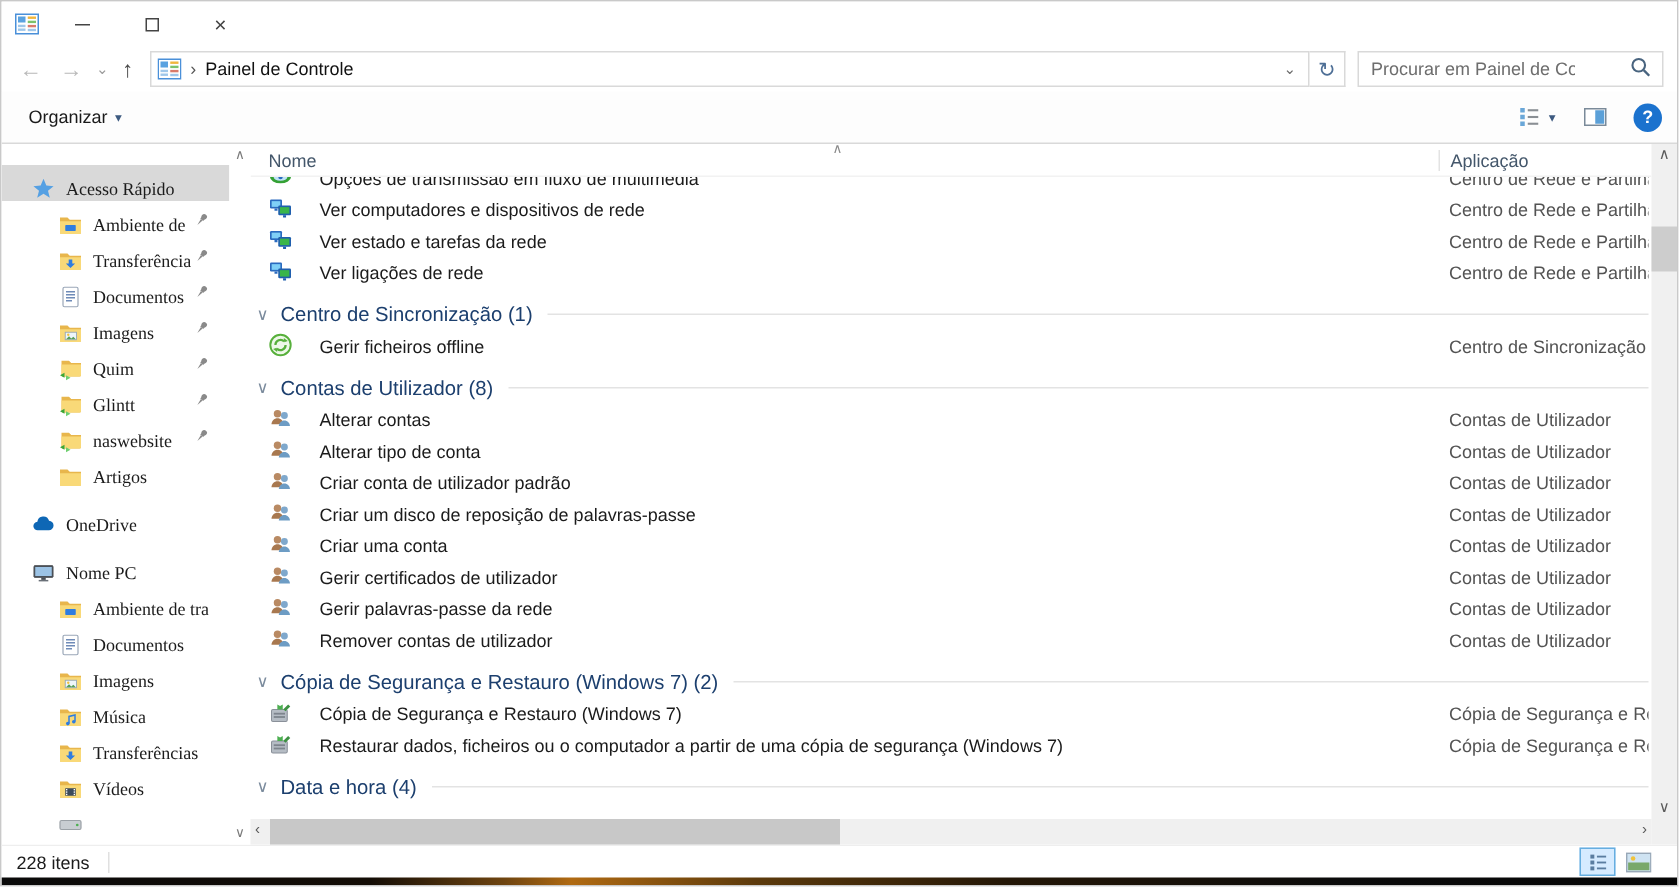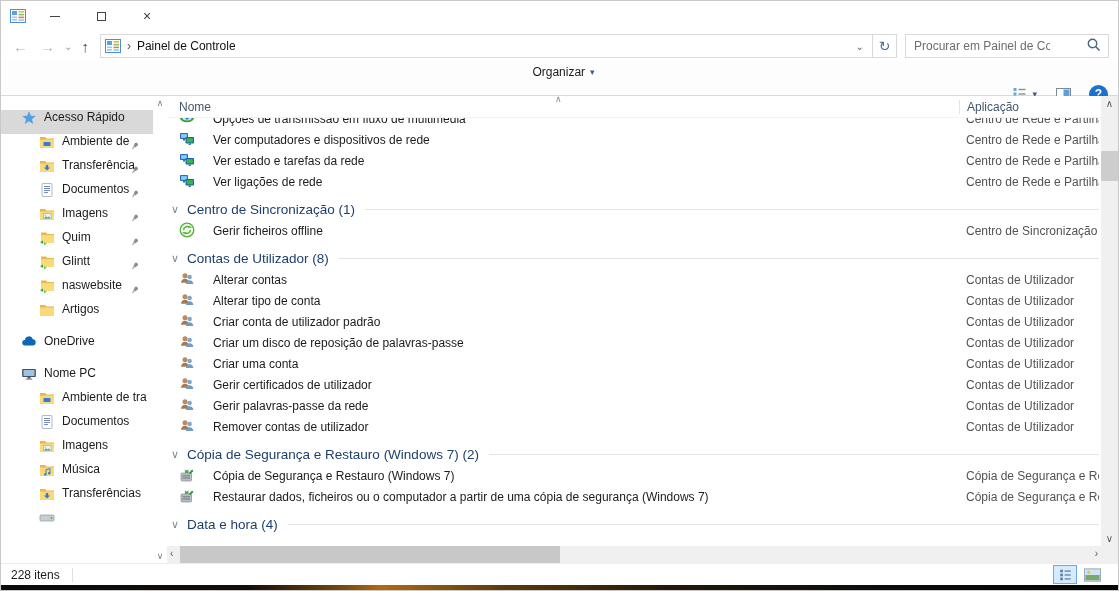--- a/index.html
+++ b/index.html
@@ -22,31 +22,31 @@
   .addr .cpico{width:16px;height:16px;margin:0 4px 0 4px;flex:0 0 16px;}
   .addr .bsep{color:#555;font-size:12px;padding:0 6px 0 2px;}
   .addr .crumb{color:#111;white-space:nowrap;flex:1;}
   .addr .histchev{font-size:10px;color:#6a6a6a;padding:0 8px;}
   .refr{height:24px;width:24px;border:1px solid #d9d9d9;border-left:none;display:flex;align-items:center;justify-content:center;color:#4e6f96;font-size:14px;}
   .srch{height:24px;width:204px;border:1px solid #d9d9d9;margin:0 9px 0 8px;display:flex;align-items:center;background:#fff;gap:34px;}
   .srch input{border:none;outline:none;flex:1;font-family:inherit;font-size:12px;color:#333;padding:0 2px 0 8px;min-width:0;}
   .srch input::placeholder{color:#6d6d6d;opacity:1;}
   .srch .mag{flex:0 0 16px;margin-right:6px;}
   
-  .toolbar{height:35px;display:flex;align-items:center;background:#fdfdfd;border-bottom:1px solid #d9d9d9;flex-direction:column;}
+  .toolbar{height:35px;display:flex;align-items:center;background:#fdfdfd;border-bottom:1px solid #d9d9d9;}
   .orgbtn{display:flex;align-items:center;padding:4px 10px;margin-left:8px;color:#1a1a1a;}
   .orgbtn .dn{font-size:9px;color:#3d5a80;margin-left:5px;}
   .tb-right{margin-left:auto;display:flex;align-items:center;margin-right:10px;}
   .tb-ic{display:flex;align-items:center;padding:3px 5px;margin-left:8px;}
   .tb-ic .dn{font-size:9px;color:#3d5a80;margin-left:4px;}
   .helpbtn{width:19px;height:19px;border-radius:50%;background:#1b72ce;color:#fff;display:flex;align-items:center;justify-content:center;font-size:12px;font-weight:bold;margin-left:12px;}
   
   .bodyarea{position:relative;height:467px;background:#fff;}
   .sidebar{position:absolute;left:0;top:0;bottom:0;width:152px;overflow:hidden;padding-top:14px;}
-  .si{height:24px;display:flex;align-items:flex-start;position:relative;white-space:nowrap;}
+  .si{height:24px;display:flex;align-items:flex-end;position:relative;white-space:nowrap;font-family:Liberation Serif, serif;}
   .si .ic{width:16px;height:16px;margin-right:7px;flex:0 0 16px;}
   .si .lbl{overflow:hidden;max-width:86px;text-overflow:clip;}
   .lv0{padding-left:20px;}
   .lv1{padding-left:38px;}
   .si.sel{background:#d9d9d9;}
   .pin{position:absolute;right:13px;top:7px;width:11px;height:11px;}
   .gap8{margin-top:8px;}
   .sidescroll{position:absolute;left:152px;top:0;bottom:0;width:14px;background:#fff;color:#7a7a7a;font-size:9px;text-align:center;}
   .sidescroll .sup{position:absolute;top:2px;left:0;right:0;}
   .sidescroll .sdn{position:absolute;bottom:2px;left:0;right:0;}
@@ -359,20 +359,34 @@
       <div class="si lv1">
         <span class="ic"><svg width="16" height="16" viewBox="0 0 16 16">
               <path d="M1 3h5l1.5 1.5H15V13a1 1 0 0 1-1 1H2a1 1 0 0 1-1-1z" fill="#e8b64c"></path>
               <path d="M1 5.5h14V13a1 1 0 0 1-1 1H2a1 1 0 0 1-1-1z" fill="#f9d978"></path>
               <path d="M6.8 7h2.4v2.6h1.9L8 12.6 4.9 9.6h1.9z" fill="#2f7de0"></path>
             </svg></span>
         <span class="lbl">Transferências</span>
       </div>
       <div class="si lv1">
         <span class="ic"><svg width="16" height="16" viewBox="0 0 16 16">
+              <path d="M1 3h5l1.5 1.5H15V13a1 1 0 0 1-1 1H2a1 1 0 0 1-1-1z" fill="#e8b64c"></path>
+              <path d="M1 5.5h14V13a1 1 0 0 1-1 1H2a1 1 0 0 1-1-1z" fill="#f9d978"></path>
+              <rect x="4.5" y="7.5" width="7" height="5" fill="#3b4a5a"></rect>
+              <rect x="5" y="8" width="0.9" height="0.9" fill="#fff"></rect>
+              <rect x="5" y="9.6" width="0.9" height="0.9" fill="#fff"></rect>
+              <rect x="5" y="11.2" width="0.9" height="0.9" fill="#fff"></rect>
+              <rect x="10.1" y="8" width="0.9" height="0.9" fill="#fff"></rect>
+              <rect x="10.1" y="9.6" width="0.9" height="0.9" fill="#fff"></rect>
+              <rect x="10.1" y="11.2" width="0.9" height="0.9" fill="#fff"></rect>
+            </svg></span>
+        <span class="lbl">Vídeos</span>
+      </div>
+      <div class="si lv1">
+        <span class="ic"><svg width="16" height="16" viewBox="0 0 16 16">
               <rect x="1" y="5" width="14" height="6" rx="1" fill="#c8cdd2" stroke="#9aa0a6" stroke-width="0.8"></rect>
               <circle cx="12.5" cy="8" r="0.9" fill="#4caf50"></circle>
             </svg></span>
 
       </div>
     </div>
 
     <div class="sidescroll">
       <div class="sup">∧</div>
       <div class="sdn">∨</div>

